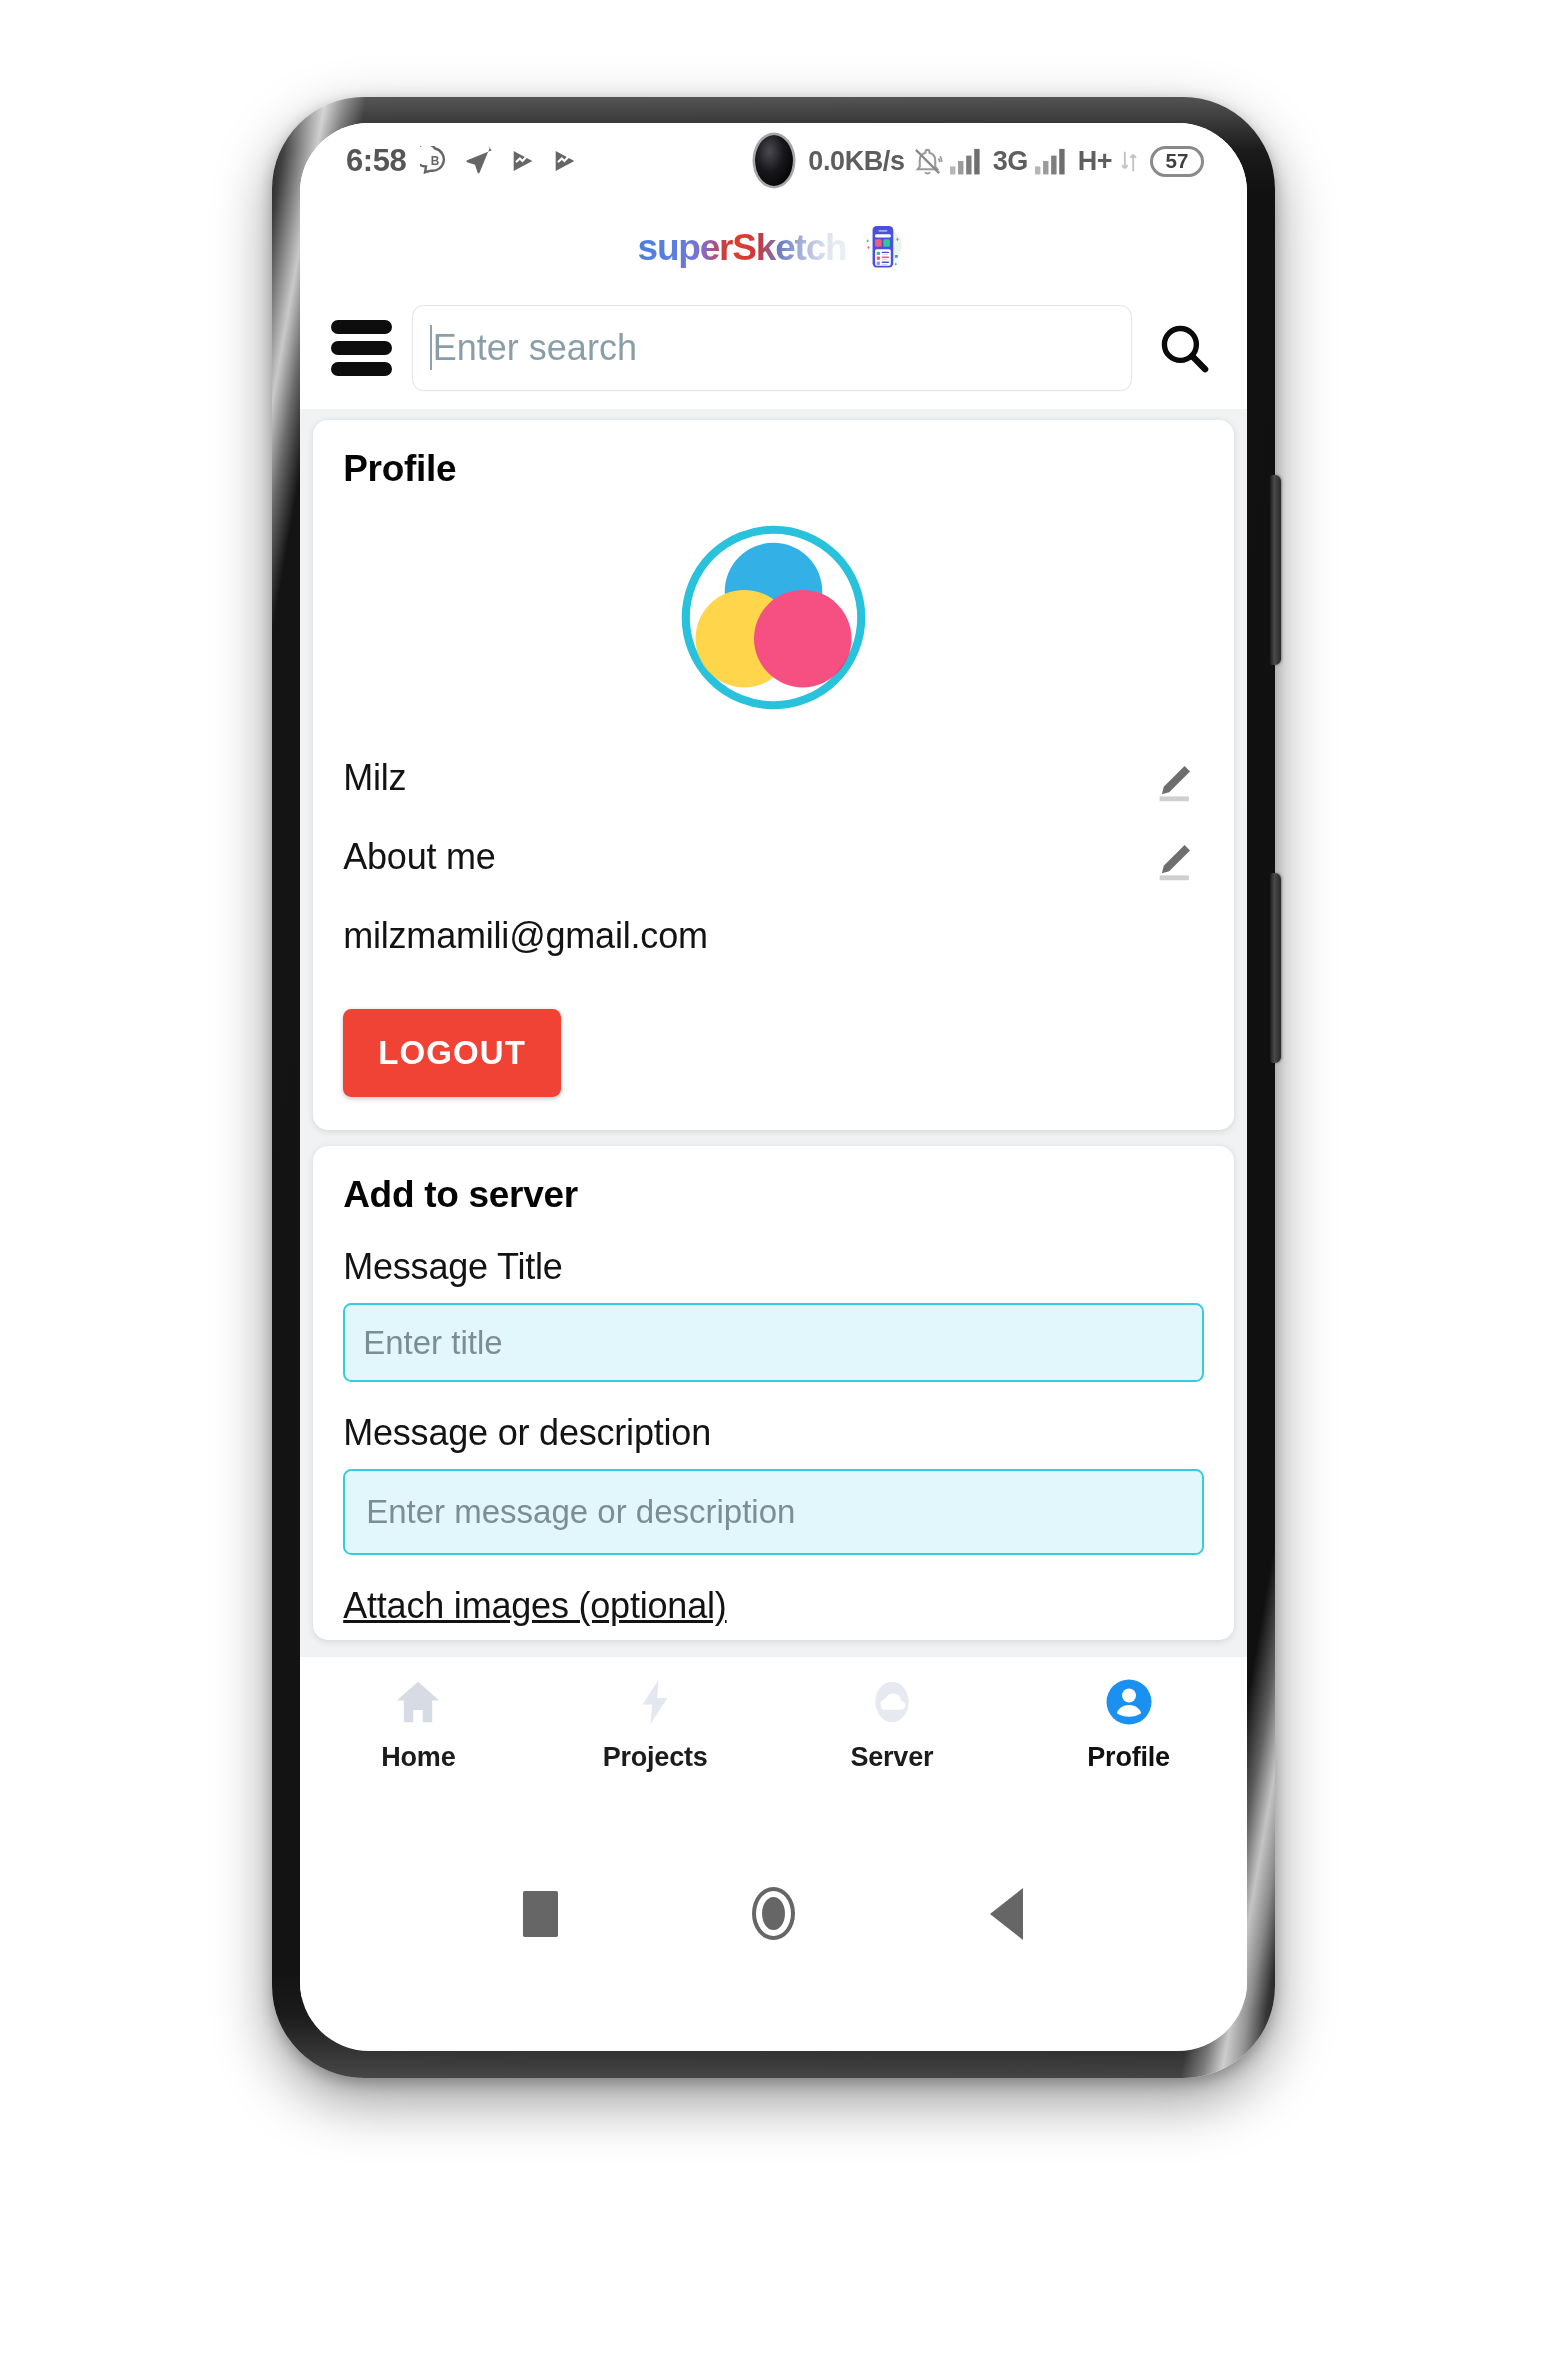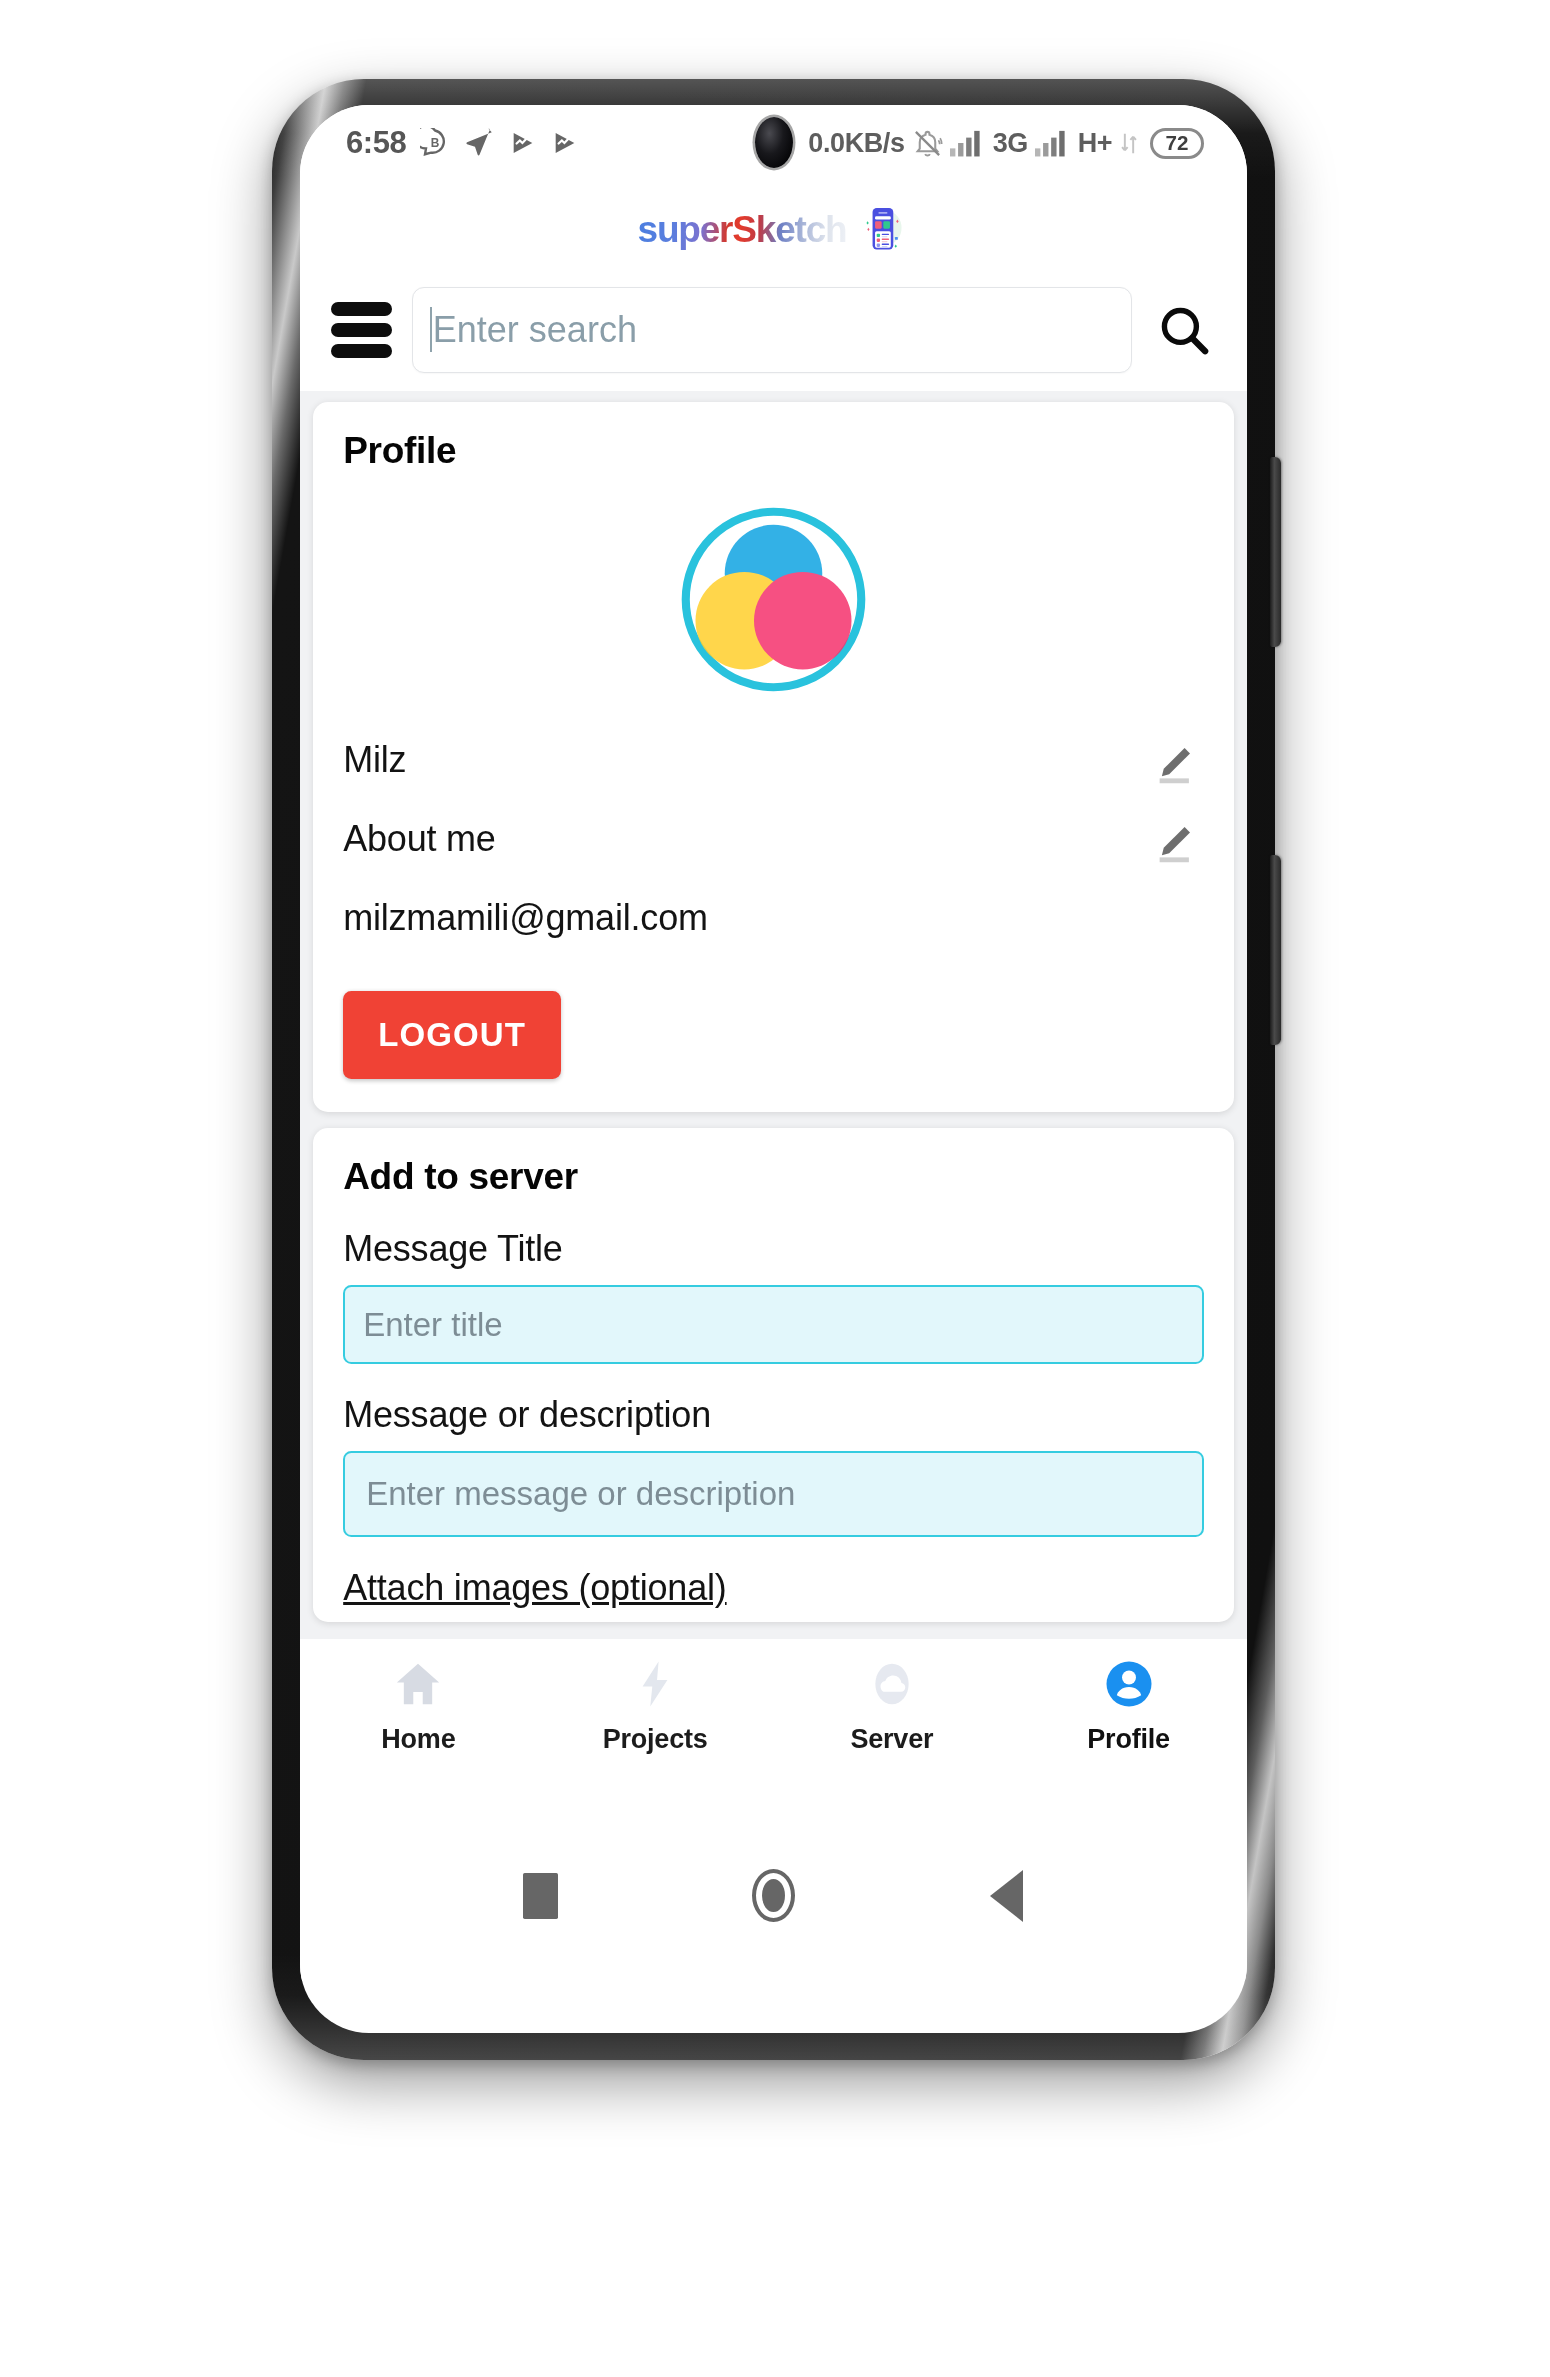--- a/index.html
+++ b/index.html
@@ -10,21 +10,21 @@
     background: #ffffff;
     font-family: "Liberation Sans", sans-serif;
     overflow: hidden;
     position: relative;
   }
 
   
   #phone-frame {
     position: absolute;
     left: 272px;
-    top: 79px;
+    top: 97px;
     width: 1003px;
     height: 1981px;
     border-radius: 92px;
     background:
       linear-gradient(100deg,
         #0d0d0d 0%,
         #3c3c3c 1.6%,
         #8e8e8e 3.0%,
         #c9c9c9 4.0%,
         #6a6a6a 5.4%,
@@ -450,21 +450,21 @@
         <span class="sb-gen">H+</span>
 
         <span class="sb-icon">
           <svg width="18" height="25" viewBox="0 0 12 18">
             <path d="M3 2v12M3 14l-2-2.4M3 14l2-2.4" stroke="#c4c4c4" stroke-width="1.4" fill="none"></path>
             <path d="M9 16V4M9 4l-2 2.4M9 4l2 2.4" stroke="#c4c4c4" stroke-width="1.4" fill="none"></path>
           </svg>
         </span>
 
         <span class="battery">
-          <span>72</span>
+          <span>57</span>
         </span>
       </div>
     </div>
 
     <div id="app-logo-bar">
       <span id="brand-title">superSketch</span>
       <span id="brand-icon">
         <svg viewBox="0 0 64 64" width="53" height="53">
           <ellipse cx="38" cy="30" rx="17" ry="20" fill="#e8f6ec"></ellipse>
           <rect x="20" y="6" width="25" height="50" rx="5" fill="#4a4fe0"></rect>

